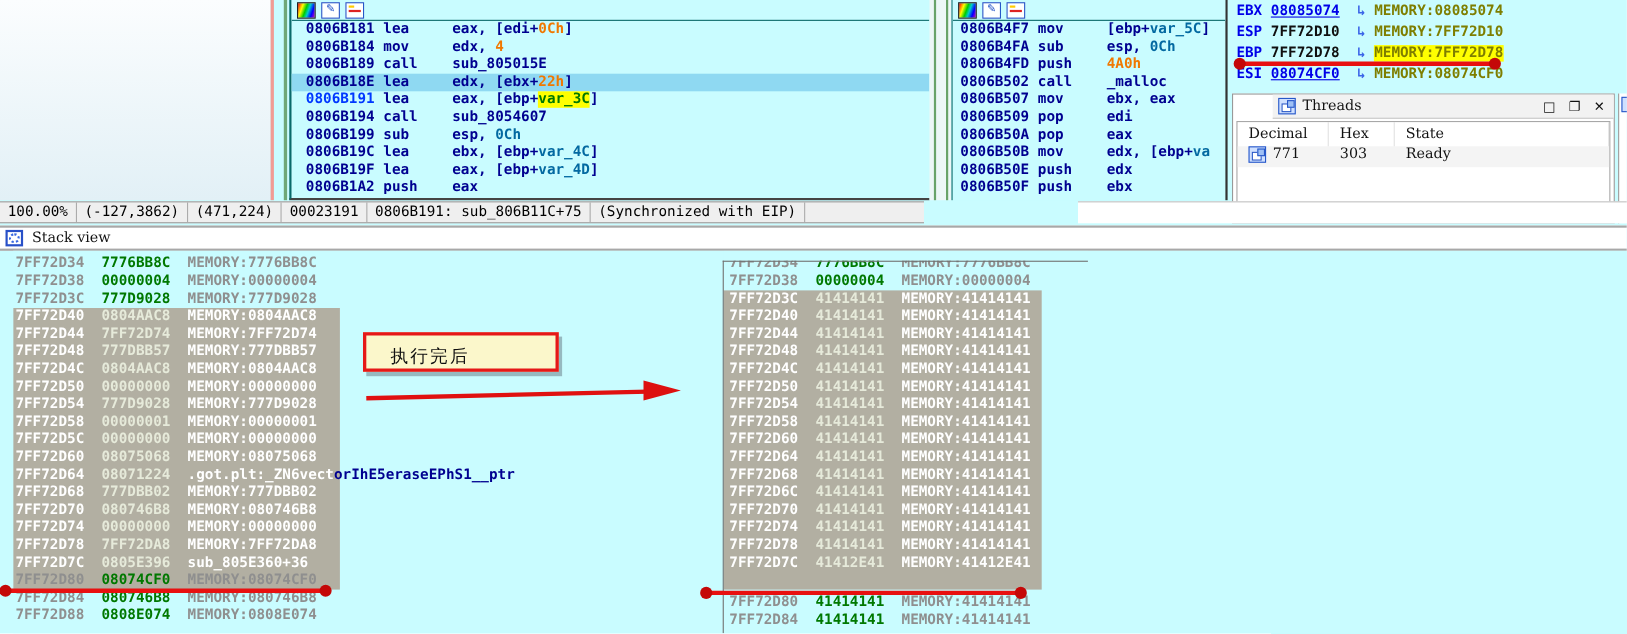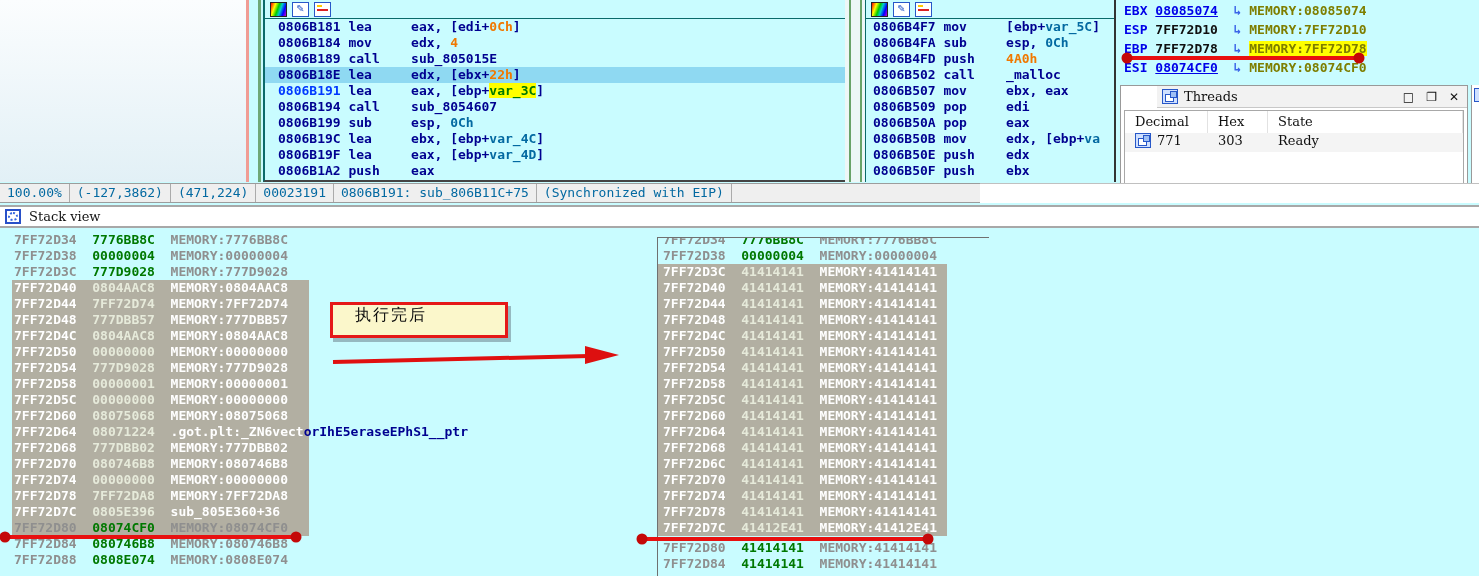--- a/index.html
+++ b/index.html
@@ -58,21 +58,21 @@
   .t-cols{display:flex;height:22px;}
   .t-col{box-sizing:border-box;padding:3px 0 0 10px;border-right:1px solid #E2E2E2;}
   .t-c1{width:83px;} .t-c2{width:60px;} .t-c3{flex:1;}
   .t-row{display:flex;height:19px;background:#F4F4F4;align-items:flex-start;}
   .t-cell{box-sizing:border-box;padding-left:10px;display:flex;align-items:center;gap:6px;}
 
   #sliver{position:absolute;left:1471px;top:85px;width:8px;height:118px;background:#fff;border-left:1px solid #999;box-sizing:border-box;}
   #sliver .bit{position:absolute;left:2px;top:3px;width:5px;height:12px;border:1px solid #2757C8;background:#CFE0FF;}
 
   
-  #statusbar{position:absolute;left:0;top:183px;width:980px;height:20px;background:#EFEFEF;border-top:1px solid #9C9C9C;border-bottom:1px solid #9C9C9C;box-sizing:border-box;display:flex;font:13px/18px "DejaVu Sans Mono",monospace;color:#0369a1;}
+  #statusbar{position:absolute;left:0;top:183px;width:840px;height:20px;background:#EFEFEF;border-top:1px solid #9C9C9C;border-bottom:1px solid #9C9C9C;box-sizing:border-box;display:flex;font:13px/18px "DejaVu Sans Mono",monospace;color:#000000;}
   .seg{padding:0 7px;border-right:1px solid #ABABAB;white-space:pre;}
   #statuswhite{position:absolute;left:980px;top:183px;width:499px;height:20px;background:#fff;border-top:1px solid #C0C0C0;box-sizing:border-box;}
 
   
   #stackbar{position:absolute;left:0;top:205px;width:1479px;height:23px;background:#fff;border-top:2px solid #A8A8A8;border-bottom:2px solid #A8A8A8;box-sizing:border-box;display:flex;align-items:center;gap:8px;padding-left:5px;font:13px "DejaVu Serif",serif;color:#111;}
   .sv-icon{width:16px;height:15px;border:2px solid #2850C8;box-sizing:border-box;background:#fff;position:relative;flex:0 0 auto;}
   .sv-icon::before{content:"";position:absolute;left:1px;top:1px;right:1px;bottom:1px;border:2px dotted #3868E0;border-radius:50%;}
 
   
   #stackarea{position:absolute;left:12px;top:228px;width:1479px;height:348px;background:#C9FCFF;overflow:hidden;}
@@ -83,21 +83,21 @@
   .sa{color:#8F8F8F;} .sv{color:#007800;} .sd{color:#8F8F8F;} .sd2{color:#000090;}
   .ssel .sa{color:#FFFFFF;} .ssel .sv{color:#E6EADA;} .ssel .sd{color:#FFFFFF;}
   #stackL{position:absolute;left:2px;top:4px;}
   #stackR{position:absolute;left:651px;top:4px;}
   #stackR2{position:absolute;left:651px;top:312px;}
   #rcover{position:absolute;left:646px;top:0;width:331px;height:9px;background:#C9FCFF;}
   #rtop{position:absolute;left:645px;top:9px;width:332px;height:1px;background:#707070;}
   #rdiv{position:absolute;left:645px;top:9px;width:1px;height:339px;background:#707070;}
 
   
-  #annot{position:absolute;left:330px;top:302px;width:178px;height:36px;background:#FBF7CB;border:3px solid #E51818;box-sizing:border-box;box-shadow:3px 4px 0 rgba(100,118,130,.5);display:flex;align-items:flex-start;padding-left:22px;font:16px "DejaVu Sans",sans-serif;color:#101010;letter-spacing:2px;z-index:30;}
+  #annot{position:absolute;left:330px;top:302px;width:178px;height:36px;background:#FBF7CB;border:3px solid #E51818;box-sizing:border-box;box-shadow:3px 4px 0 rgba(100,118,130,.5);display:flex;align-items:flex-end;padding-left:22px;font:16px "DejaVu Sans",sans-serif;color:#101010;letter-spacing:2px;z-index:30;}
 
   #red-overlay{position:absolute;left:0;top:0;z-index:40;pointer-events:none;}
 </style>
 </head>
 <body>
 
 <div id="canvas">
 
   <div id="overview"></div>
   <div id="ov-red"></div>
@@ -234,21 +234,20 @@
         <div class="srow"><span class="sa">7FF72D34</span>  <span class="sv">7776BB8C</span>  <span class="sd">MEMORY:7776BB8C</span></div>
         <div class="srow"><span class="sa">7FF72D38</span>  <span class="sv">00000004</span>  <span class="sd">MEMORY:00000004</span></div>
         <div class="srow ssel"><span class="sa">7FF72D3C</span>  <span class="sv">41414141</span>  <span class="sd">MEMORY:41414141</span></div>
         <div class="srow ssel"><span class="sa">7FF72D40</span>  <span class="sv">41414141</span>  <span class="sd">MEMORY:41414141</span></div>
         <div class="srow ssel"><span class="sa">7FF72D44</span>  <span class="sv">41414141</span>  <span class="sd">MEMORY:41414141</span></div>
         <div class="srow ssel"><span class="sa">7FF72D48</span>  <span class="sv">41414141</span>  <span class="sd">MEMORY:41414141</span></div>
         <div class="srow ssel"><span class="sa">7FF72D4C</span>  <span class="sv">41414141</span>  <span class="sd">MEMORY:41414141</span></div>
         <div class="srow ssel"><span class="sa">7FF72D50</span>  <span class="sv">41414141</span>  <span class="sd">MEMORY:41414141</span></div>
         <div class="srow ssel"><span class="sa">7FF72D54</span>  <span class="sv">41414141</span>  <span class="sd">MEMORY:41414141</span></div>
         <div class="srow ssel"><span class="sa">7FF72D58</span>  <span class="sv">41414141</span>  <span class="sd">MEMORY:41414141</span></div>
-        <div class="srow ssel"><span class="sa">7FF72D5C</span>  <span class="sv">41414141</span>  <span class="sd">MEMORY:41414141</span></div>
         <div class="srow ssel"><span class="sa">7FF72D60</span>  <span class="sv">41414141</span>  <span class="sd">MEMORY:41414141</span></div>
         <div class="srow ssel"><span class="sa">7FF72D64</span>  <span class="sv">41414141</span>  <span class="sd">MEMORY:41414141</span></div>
         <div class="srow ssel"><span class="sa">7FF72D68</span>  <span class="sv">41414141</span>  <span class="sd">MEMORY:41414141</span></div>
         <div class="srow ssel"><span class="sa">7FF72D6C</span>  <span class="sv">41414141</span>  <span class="sd">MEMORY:41414141</span></div>
         <div class="srow ssel"><span class="sa">7FF72D70</span>  <span class="sv">41414141</span>  <span class="sd">MEMORY:41414141</span></div>
         <div class="srow ssel"><span class="sa">7FF72D74</span>  <span class="sv">41414141</span>  <span class="sd">MEMORY:41414141</span></div>
         <div class="srow ssel"><span class="sa">7FF72D78</span>  <span class="sv">41414141</span>  <span class="sd">MEMORY:41414141</span></div>
         <div class="srow ssel"><span class="sa">7FF72D7C</span>  <span class="sv">41412E41</span>  <span class="sd">MEMORY:41412E41</span></div>
       </div>
     <div id="rcover"></div>

